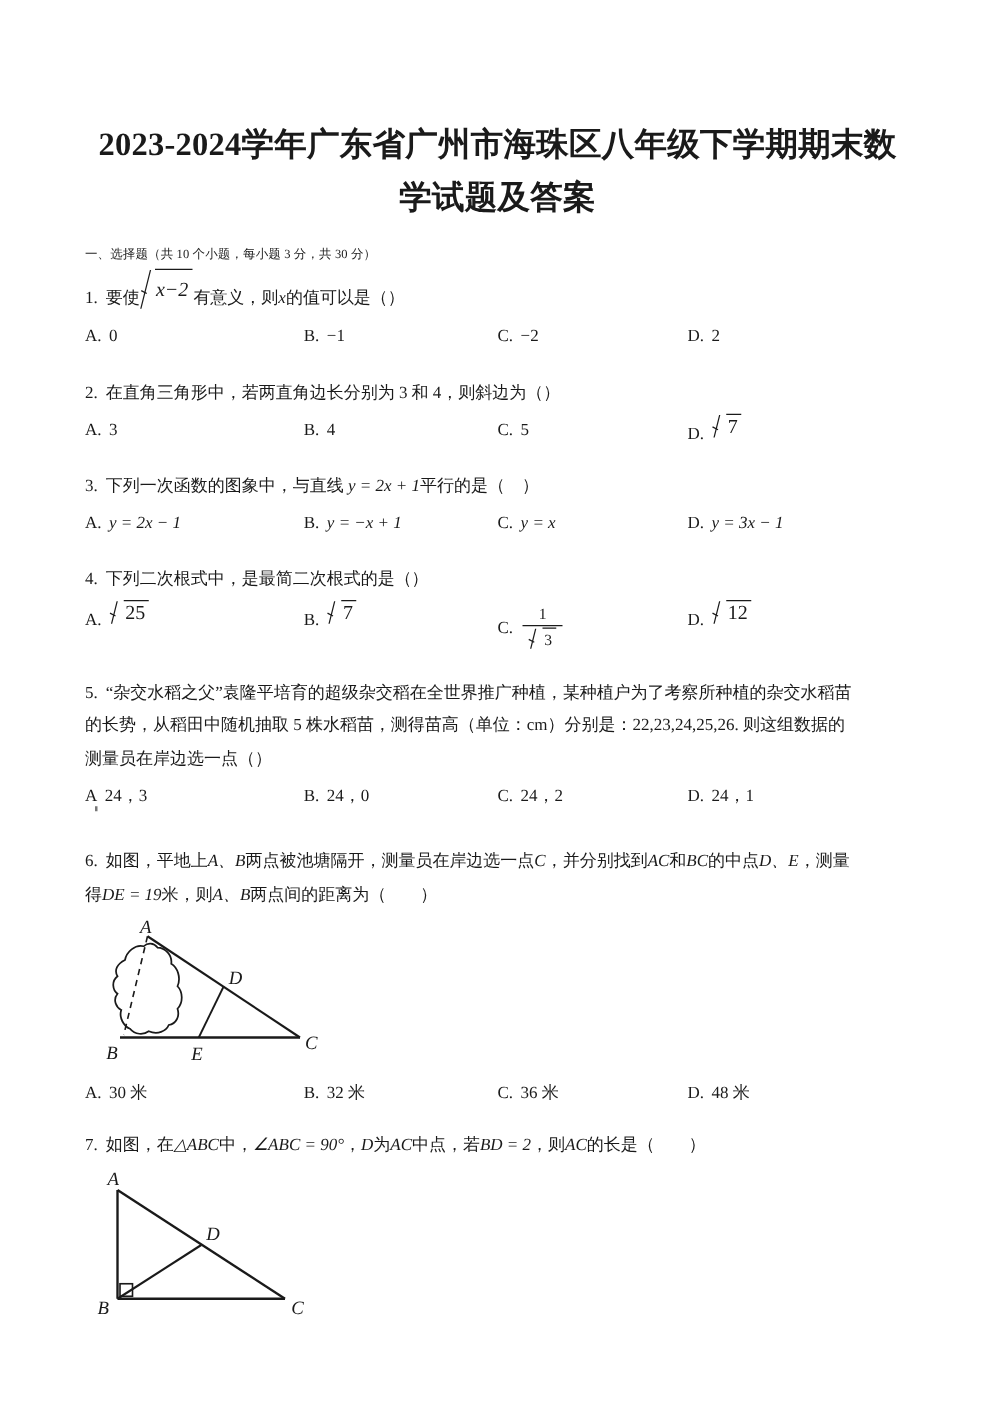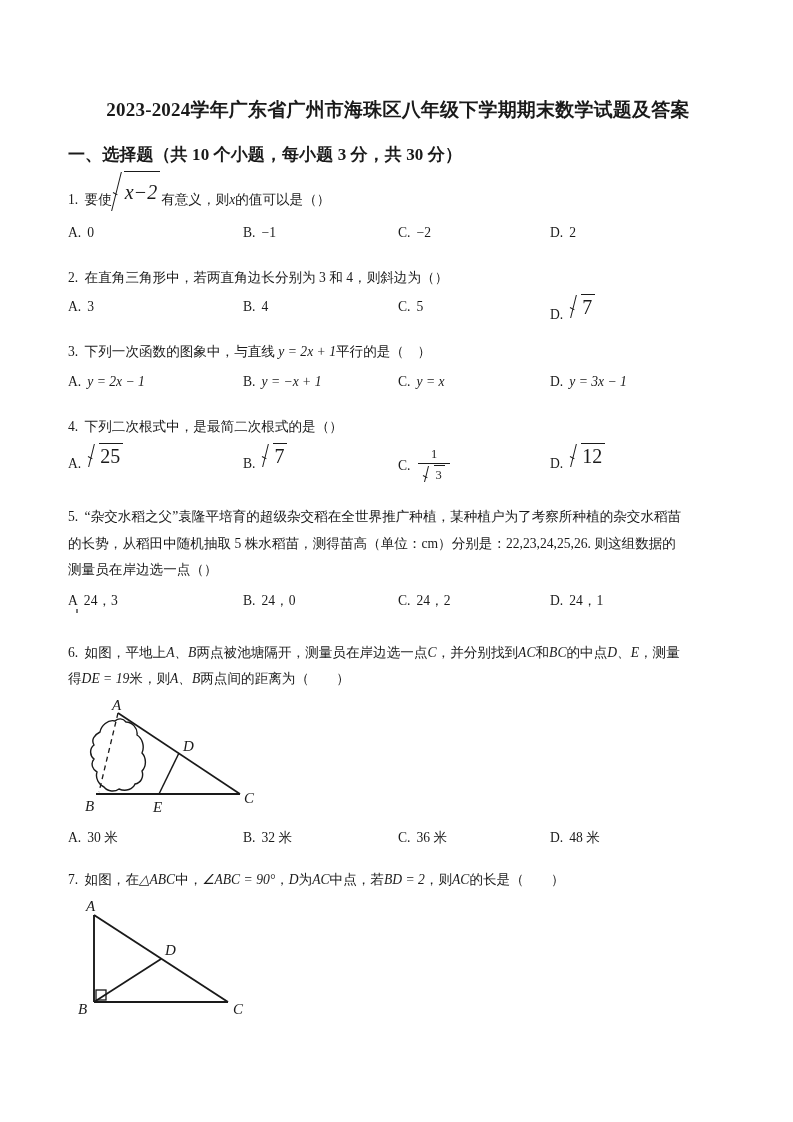--- a/index.html
+++ b/index.html
@@ -24,32 +24,32 @@
   }
   .content {
     position: absolute;
     left: 68px;
     top: 95px;
     width: 660px;
   }
 
   
   .doc-title {
-    font-size: 19px;
+    font-size: 26px;
     font-weight: bold;
     line-height: 1.62;
     text-align: center;
     letter-spacing: 0.2px;
     margin: 0 0 6px 0;
   }
 
   
   .section-head {
-    font-size: 17px;
-    font-weight: bold;
+    font-size: 10px;
+    font-weight: normal;
     margin: 17px 0 6px 0;
     letter-spacing: 0.1px;
   }
 
   
   .question {
     font-size: 13.6px;
     line-height: 1.95;
     margin: 10px 0 0 0;
     position: relative;
@@ -112,21 +112,21 @@
     left: 0px;
     top: 52%;
     width: 5px;
     height: 0;
     border-top: 1.2px solid #1a1a1a;
     transform: rotate(28deg);
     transform-origin: left center;
   }
 
   .big-rad {
-    font-size: 20px;
+    font-size: 16px;
     position: relative;
     top: -5px;
     text-decoration: underline;
   }
 
   .frac {
     display: inline-block;
     vertical-align: middle;
     text-align: center;
     position: relative;

